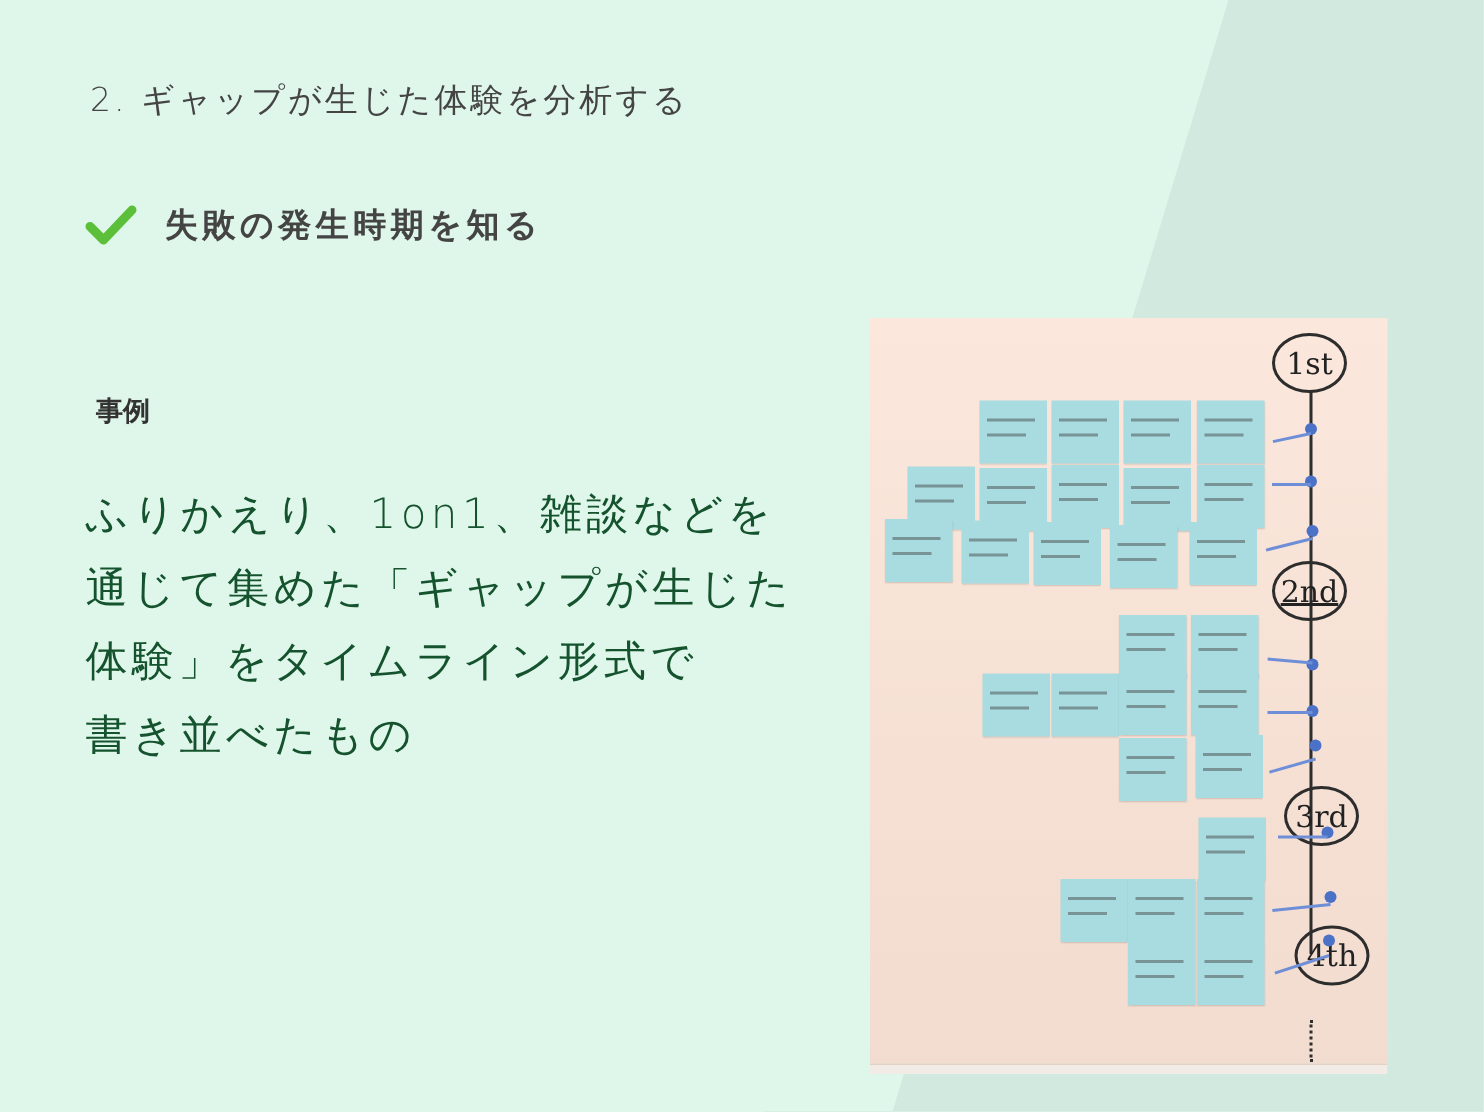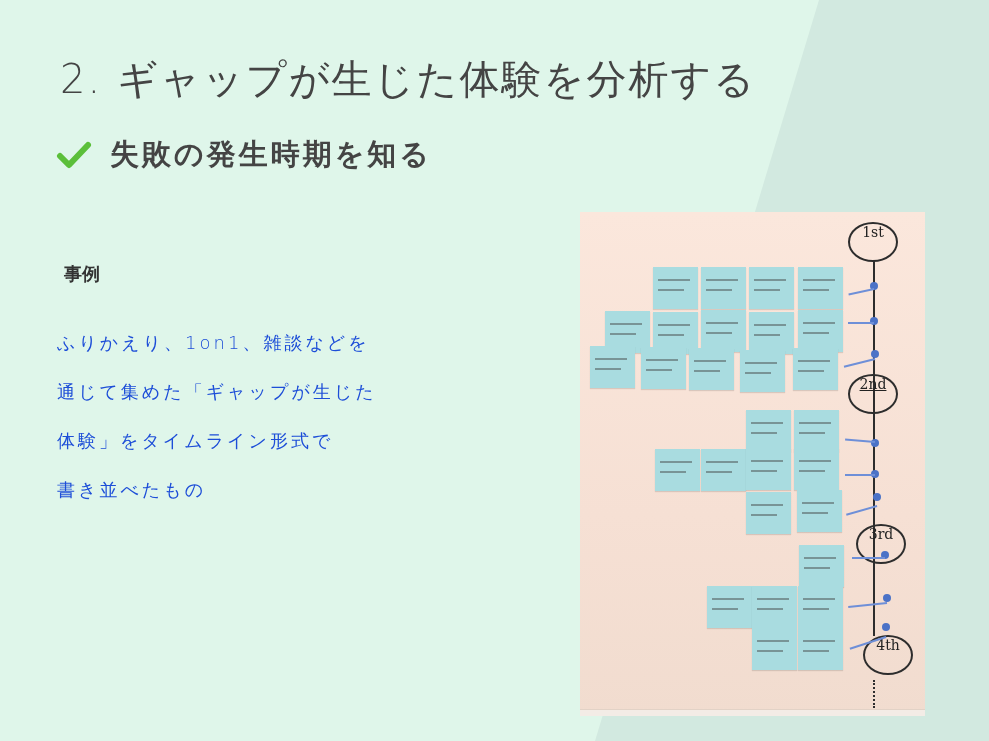--- a/index.html
+++ b/index.html
@@ -9,36 +9,36 @@
     font-family: "DejaVu Sans", "Liberation Sans", sans-serif;
     color: #3d3d3d;
   }
   .bg-band {
     position: absolute; inset: 0;
     clip-path: polygon(819px 0, 989px 0, 989px 741px, 595px 741px);
     background: #d2e9e0;
   }
   .slide-title {
     position: absolute; left: 60px; top: 52px;
-    font-size: 40px; font-weight: 300; letter-spacing: 2px; color: #444;
+    font-size: 22px; font-weight: 300; letter-spacing: 2px; color: #444;
     white-space: nowrap;
   }
   .subtitle {
     position: absolute; left: 56px; top: 135px;
     display: flex; align-items: center; gap: 18px;
   }
   .check-icon { width: 36px; height: 30px; display: block; }
-  .subtitle-text { font-size: 29px; font-weight: bold; color: #444; letter-spacing: 3px; }
+  .subtitle-text { font-size: 22px; font-weight: bold; color: #444; letter-spacing: 3px; }
   .example-label {
     position: absolute; left: 64px; top: 262px;
     font-size: 18px; font-weight: bold; color: #333;
   }
   .description {
     position: absolute; left: 57px; top: 318px; width: 510px;
-    font-size: 18px; line-height: 49px; letter-spacing: 3px; color: #1d4ed8;
+    font-size: 28px; line-height: 49px; letter-spacing: 3px; color: #14532d;
     white-space: pre-line; font-weight: 300;
   }
   .photo {
     position: absolute; left: 580px; top: 212px; width: 345px; height: 504px;
     background: linear-gradient(180deg, #fbe7dc 0%, #f6e0d4 60%, #f1dccf 100%);
     overflow: hidden;
   }
   .photo .ledge {
     position: absolute; left: 0; right: 0; bottom: 0; height: 6px;
     background: #f3ece6; border-top: 1px solid #e2d2c6;
@@ -50,22 +50,22 @@
   .note::before, .note::after {
     content: ""; position: absolute; left: 5px; right: 8px; height: 1.5px;
     background: rgba(60,60,60,0.45);
   }
   .note::before { top: 12px; }
   .note::after { top: 22px; right: 14px; }
   .timeline-line { position: absolute; width: 2px; background: #2d2d2d; }
   .stage {
     position: absolute; width: 50px; height: 40px; border: 2px solid #2d2d2d;
     border-radius: 50%; background: transparent;
-    display: flex; align-items: flex-start; justify-content: center;
-    font-family: "DejaVu Serif", serif; font-size: 14px; color: #222;
+    display: flex; align-items: center; justify-content: center;
+    font-family: "DejaVu Serif", serif; font-size: 20px; color: #222;
     box-sizing: border-box;
   }
   .dot {
     position: absolute; width: 8px; height: 8px; border-radius: 50%;
     background: #4b72c7; margin-left: -4px; margin-top: -4px;
   }
   .connector {
     position: absolute; height: 1.5px; background: #6e8fd8; transform-origin: right center;
   }
   .dots-tail {
@@ -130,21 +130,21 @@
 
   <div class="stage" style="left:268px;top:10px;">
       <span>1st</span>
     </div>
   <div class="stage" style="left:268px;top:162px;text-decoration:underline;">
       <span>2nd</span>
     </div>
   <div class="stage" style="left:276px;top:312px;">
       <span>3rd</span>
     </div>
-  <div class="stage" style="left:283px;top:423px;">
+  <div class="stage" style="left:283px;top:405px;">
       <span>4th</span>
     </div>
 
   <div class="dot" style="left:294px;top:74px;"></div>
   <div class="connector" style="left:268px;top:76px;width:26px;transform:rotate(-12deg);"></div>
   <div class="dot" style="left:294px;top:109px;"></div>
   <div class="connector" style="left:268px;top:110px;width:26px;"></div>
   <div class="dot" style="left:295px;top:142px;"></div>
   <div class="connector" style="left:263px;top:146px;width:32px;transform:rotate(-14deg);"></div>
 

